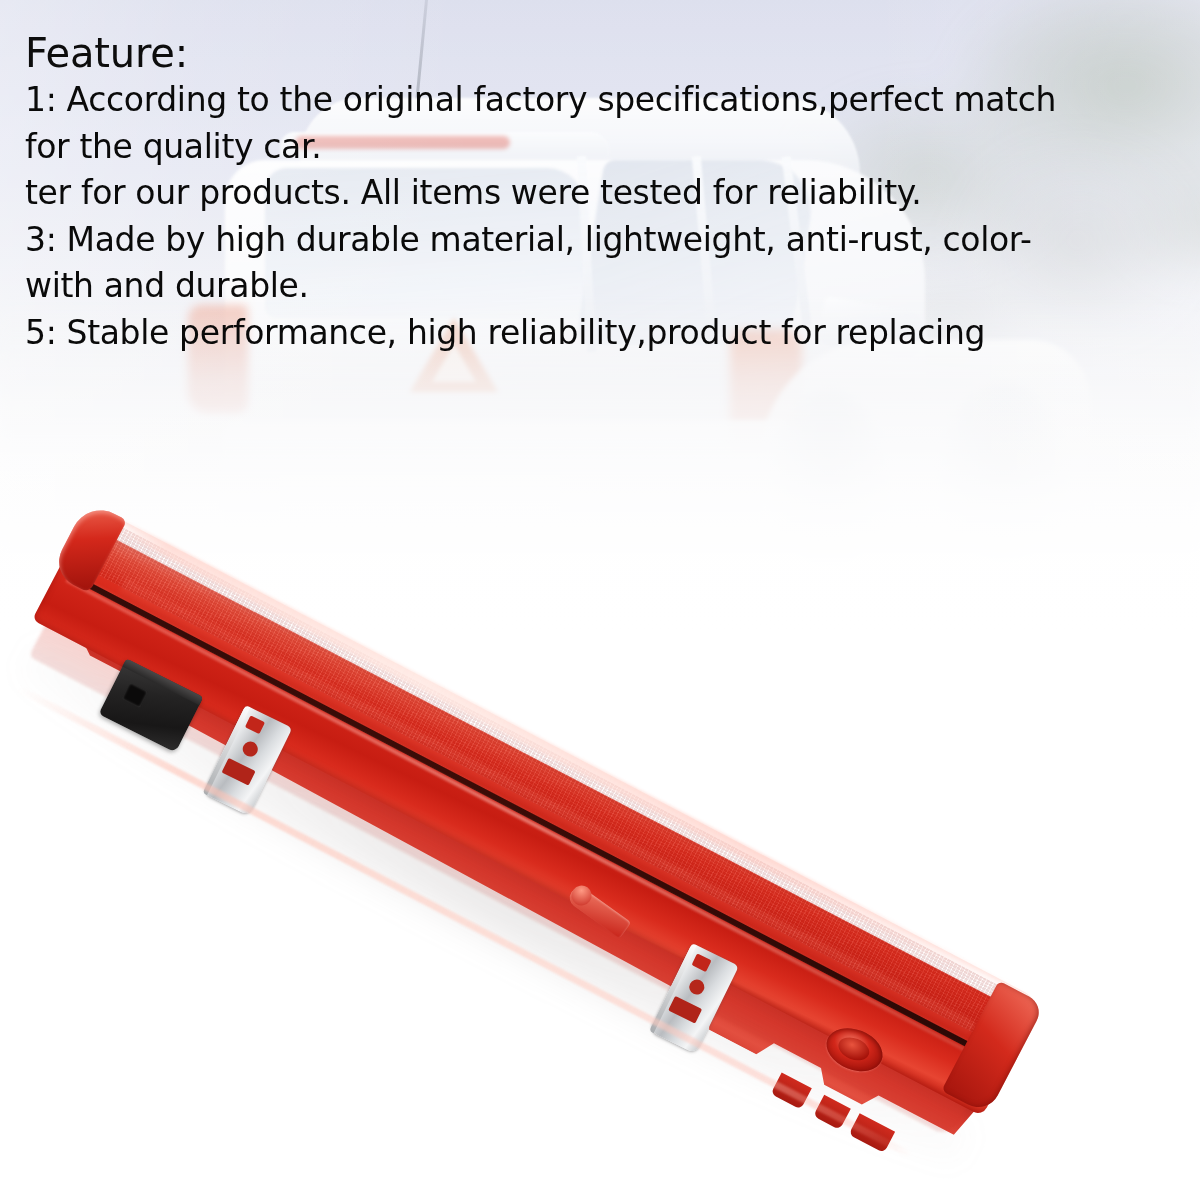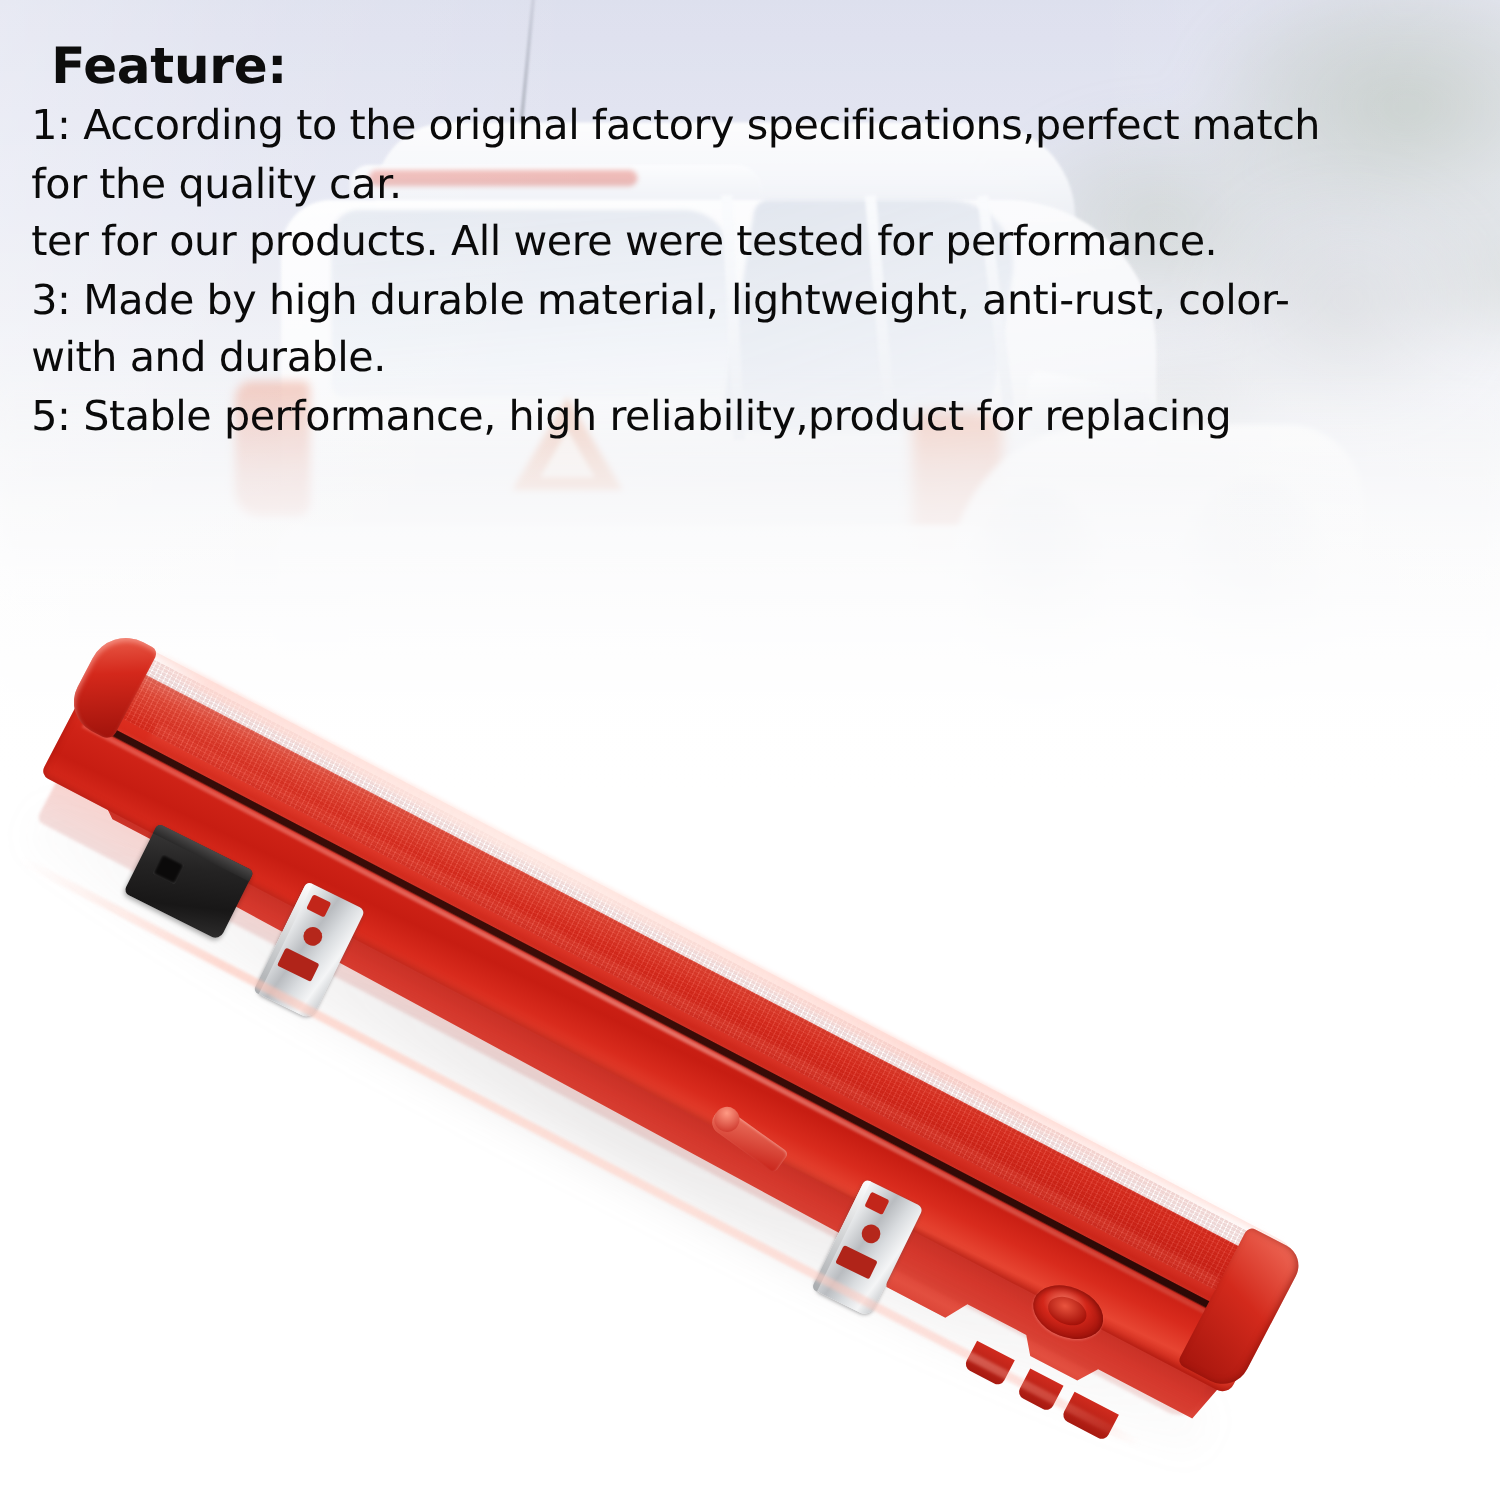--- a/index.html
+++ b/index.html
@@ -198,22 +198,22 @@
       rgba(255,255,255,0.22) 100%);
     pointer-events:none;
   }
 
   
   #feature-block {
     position:absolute; left:25px; top:30px; width:1160px;
     z-index:20;
   }
   #feature-heading {
-    font-size:40px; line-height:47px; font-weight:700;
-    color:#0d0d0d; letter-spacing:-0.2px; white-space:nowrap;margin-left:16px;
+    font-size:40px; line-height:47px; font-weight:400;
+    color:#0d0d0d; letter-spacing:-0.2px; white-space:nowrap;
   }
   .feature-line {
     font-size:33px; line-height:46.5px; font-weight:400;
     color:#0a0a0a; letter-spacing:-0.35px; white-space:nowrap;
   }
 
   
   #product {
     position:absolute; left:0; top:0; width:1200px; height:1200px;
     z-index:14;
@@ -524,19 +524,19 @@
       <div class="foot f3"></div>
 
       <div class="lamp-bottom-rim"></div>
     </div>
   </div>
 
   <div id="feature-block">
     <div id="feature-heading">Feature:</div>
     <div class="feature-line">1: According to the original factory specifications,perfect match</div>
     <div class="feature-line">for the quality car.</div>
-    <div class="feature-line">ter for our products. All were were tested for performance.</div>
+    <div class="feature-line">ter for our products. All items were tested for reliability.</div>
     <div class="feature-line">3: Made by high durable material, lightweight, anti-rust, color-</div>
     <div class="feature-line">with and durable.</div>
     <div class="feature-line">5: Stable performance, high reliability,product for replacing</div>
   </div>
 
 </div>
 
 </body></html>

